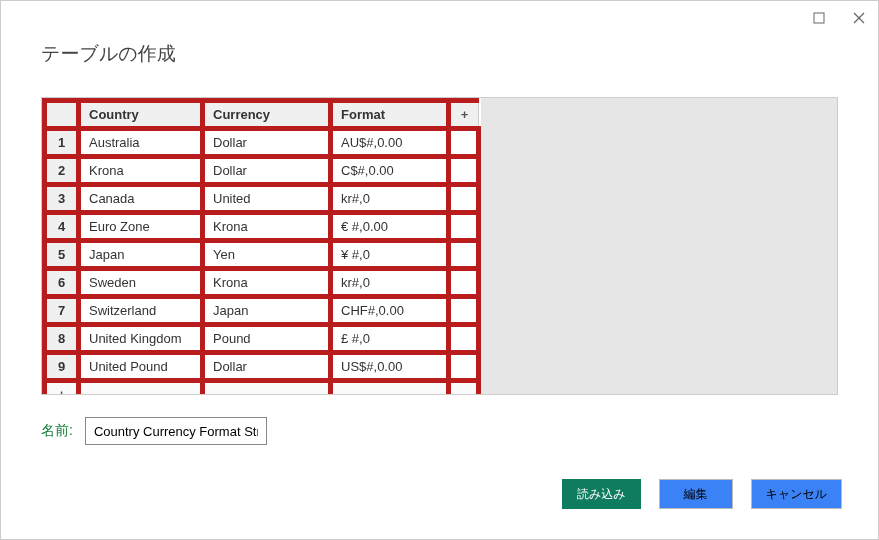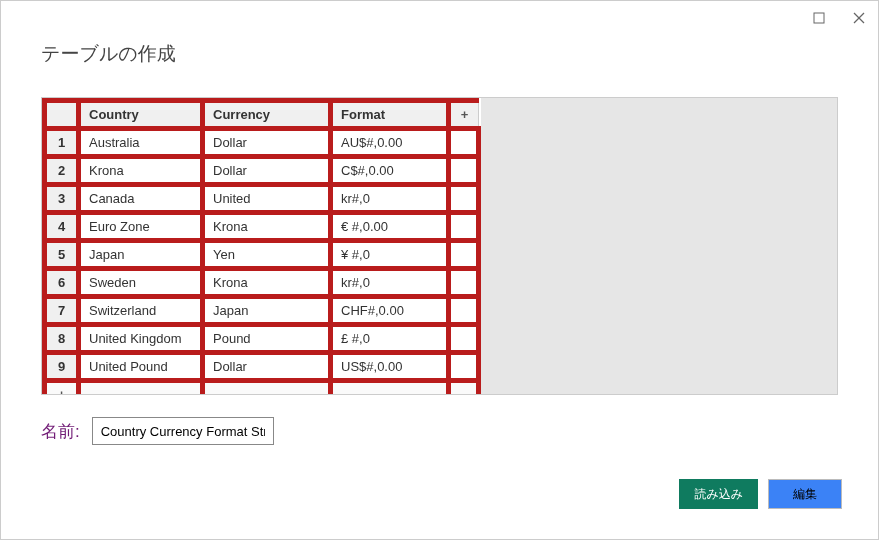--- a/index.html
+++ b/index.html
@@ -96,39 +96,39 @@
   .col-country { width: 124px; max-width: 124px; }
   .col-currency { width: 128px; max-width: 128px; }
   .col-format { width: 118px; max-width: 118px; margin-left: 28px; }
 
   .name-row {
     display: flex;
     align-items: center;
     margin-top: 22px;
   }
   .name-label {
-    font-size: 17px;
-    color: #701a75;
+    font-size: 14px;
+    color: #15803d;
     margin-right: 12px;
   }
   .name-input {
     width: 182px;
     height: 28px;
     border: 1px solid #888;
     padding: 0 8px;
     font: inherit;
     outline: none;
   }
 
   .buttons {
     position: absolute;
     right: 36px;
     bottom: 30px;
     display: flex;
-    gap: 10px;
+    gap: 18px;
   }
   .btn {
     min-width: 74px;
     height: 30px;
     padding: 0 14px;
     border: 1px solid #bbb;
     background: #3b82f6;
     font: inherit;
     font-size: 12px;
     cursor: pointer;
@@ -253,15 +253,16 @@
     <div class="name-row">
       <span class="name-label">名前:</span>
       <input class="name-input" type="text" value="Country Currency Format Strings" style="">
     </div>
 
   </div>
 
   <div class="buttons">
     <button class="btn primary">読み込み</button>
     <button class="btn">編集</button>
+    <button class="btn">キャンセル</button>
   </div>
 
 </div>
 
 </body></html>

